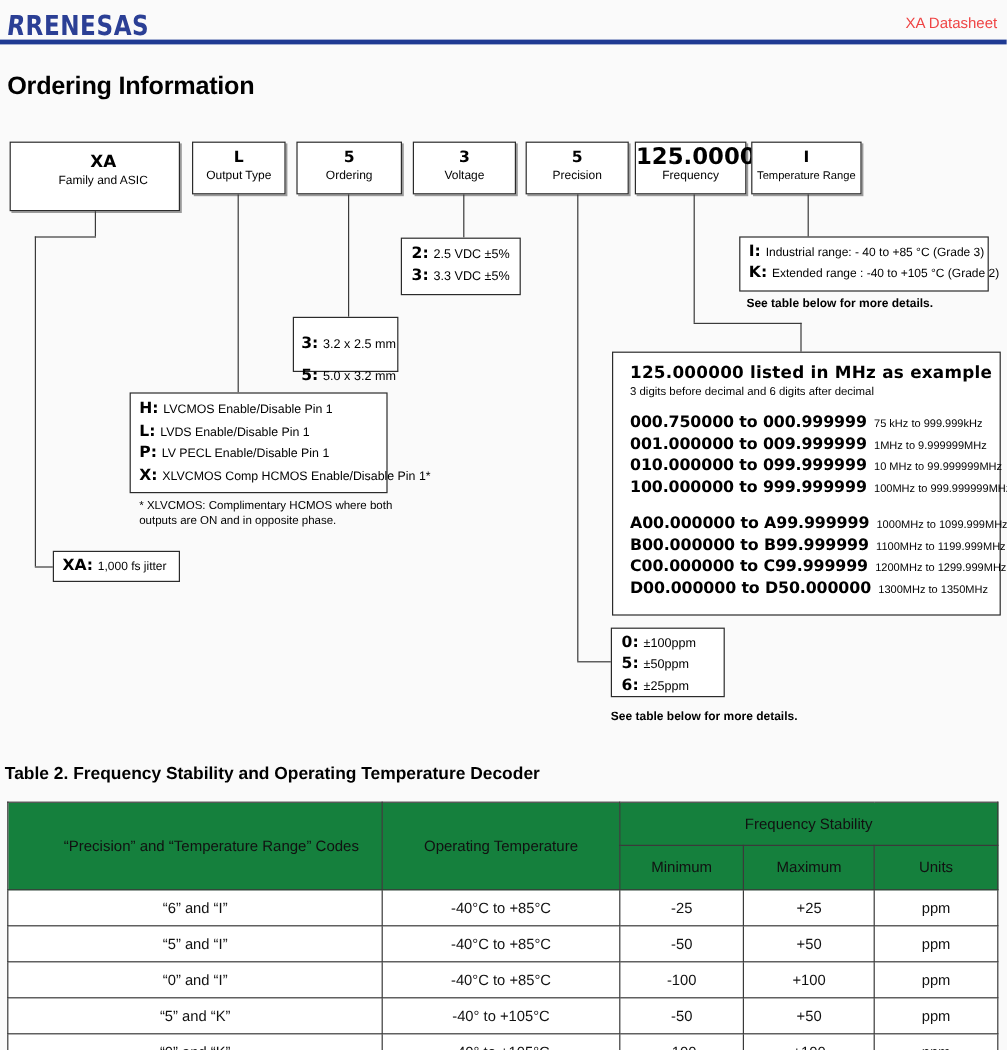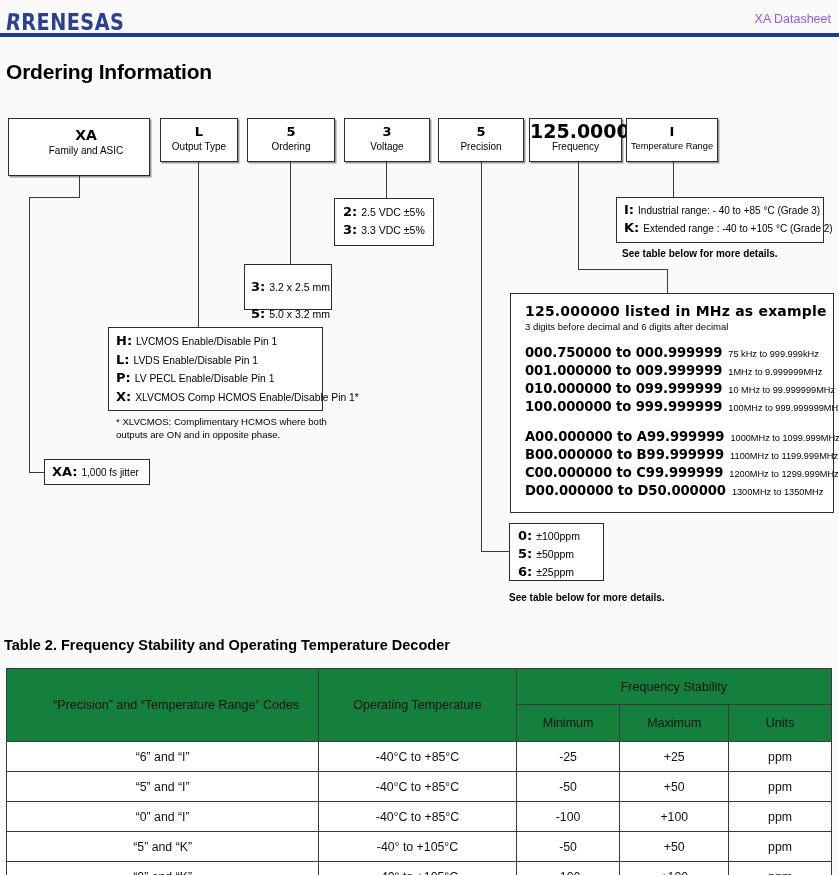--- a/index.html
+++ b/index.html
@@ -20,21 +20,21 @@
     position:absolute;left:6px;top:9px;
     font-family:"DejaVu Sans", sans-serif;
     font-size:23px;font-weight:700;letter-spacing:.5px;
     color:#2b3f95;
     font-stretch:condensed;
     transform:scaleX(.93);transform-origin:left center;
   }
   #logo .lead{display:inline-block;transform:skewX(-8deg);}
   #doc-title{
     position:absolute;right:8px;top:12px;
-    font-size:12.5px;color:#8b5cf6;
+    font-size:12.5px;color:#ef4444;
   }
   #header-rule{
     position:absolute;left:0;top:33px;width:839px;height:4px;
     background:#1f3a93;
   }
 
   
   #section-title{
     position:absolute;left:6px;top:60px;
     font-size:21px;font-weight:700;letter-spacing:-.2px;

